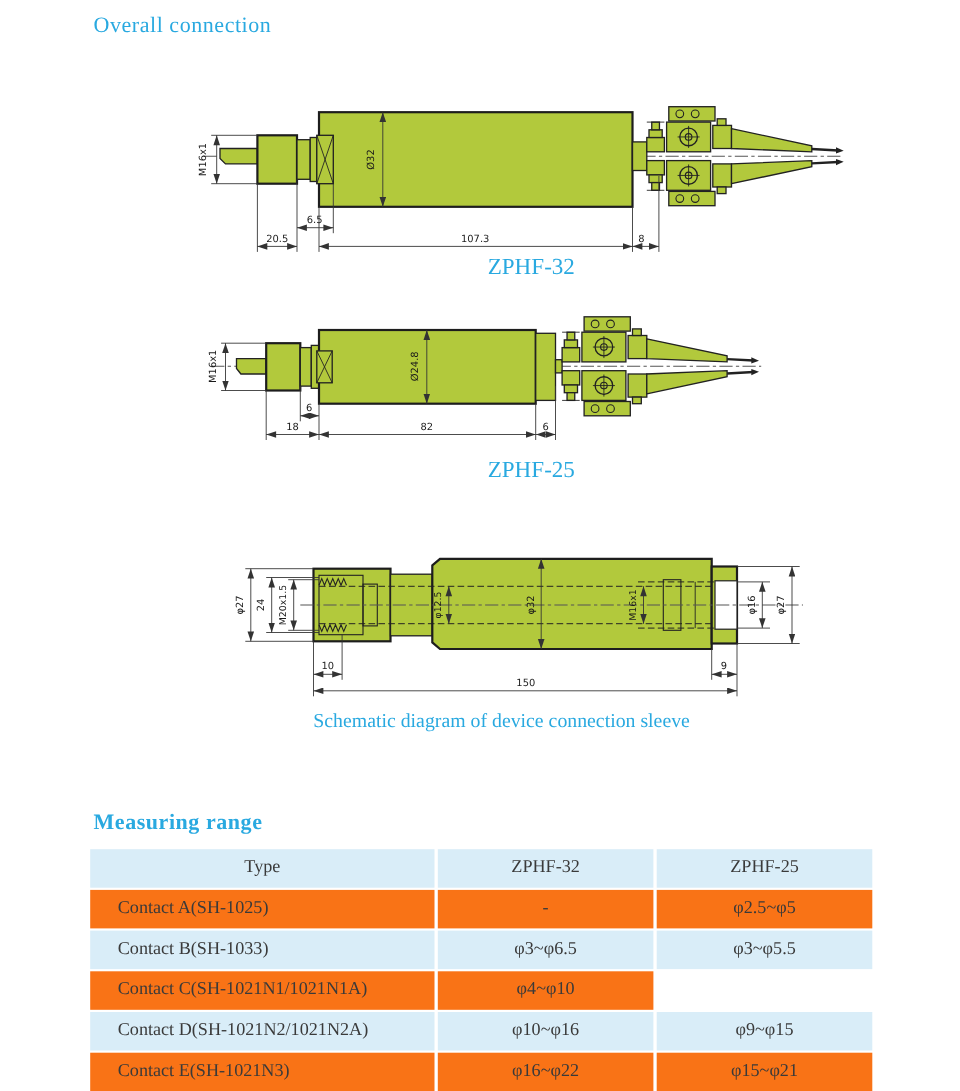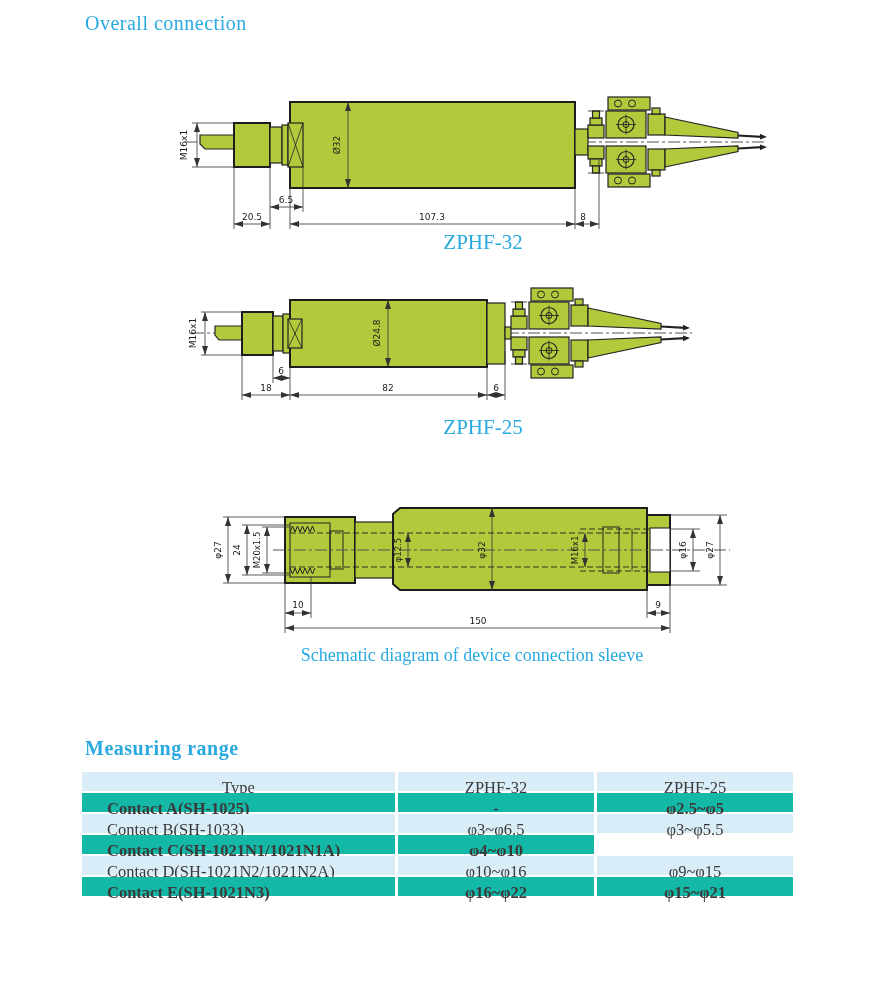--- a/index.html
+++ b/index.html
@@ -20,28 +20,28 @@
   .tip    {stroke:#222;stroke-width:2.2;fill:none;}
   .dim    {stroke:#333;stroke-width:.8;fill:none;}
   .bore   {stroke:#222;stroke-width:.9;fill:none;stroke-dasharray:6 3;}
   .cline  {stroke:#555;stroke-width:1;fill:none;stroke-dasharray:12 3 3 3;}
   .serr   {stroke:#222;stroke-width:1;fill:none;}
   .dtxt   {font-family:"DejaVu Sans",sans-serif;font-size:9px;fill:#1a1a1a;}
   .dtxt.sm{font-size:8.5px;}
 
   
   .mr-table{position:absolute;left:82px;top:772px;width:711px;}
-  .t-row{display:flex;height:19px;margin-bottom:2px;}
+  .t-row{display:flex;height:35px;margin-bottom:2px;}
   .t-cell{line-height:31px;font-size:16.5px;color:#3a3a3a;box-sizing:border-box;}
   .c1{width:313px;padding-left:25px;margin-right:3px;}
   .c1.center{text-align:center;padding-left:0;}
   .c2{width:196px;text-align:center;margin-right:3px;}
   .c3{width:196px;text-align:center;}
   .bg-blue{background:#d9edf8;}
-  .bg-green{background:#14b8a6;font-weight:bold;}
+  .bg-green{background:#f97316;}
 </style>
 </head>
 <body>
 
 <div class="abs heading" style="left:85px;top:12px;">Overall connection</div>
 
 <svg class="abs" style="left:170px;top:85px;" width="600" height="160" viewBox="0 0 600 160">
   <defs>
     <marker id="a1e" markerWidth="10" markerHeight="8" refX="9" refY="3" orient="auto" markerUnits="userSpaceOnUse">
       <path d="M0,0 L9,3 L0,6 z" fill="#333"></path>
@@ -278,21 +278,21 @@
     <text x="103" y="108" class="dtxt" text-anchor="middle">10</text>
 
     <line x1="452" y1="113" x2="475" y2="113" class="dim" marker-start="url(#a3s)" marker-end="url(#a3e)"></line>
     <text x="463" y="108" class="dtxt" text-anchor="middle">9</text>
 
     <line x1="90" y1="128" x2="475" y2="128" class="dim" marker-start="url(#a3s)" marker-end="url(#a3e)"></line>
     <text x="283" y="124" class="dtxt" text-anchor="middle">150</text>
   </g>
 </svg>
 
-<div class="abs caption small" style="left:192px;top:645px;width:560px;">Schematic diagram of device connection sleeve</div>
+<div class="abs caption small" style="left:176px;top:645px;width:560px;">Schematic diagram of device connection sleeve</div>
 
 <div class="abs heading" style="left:85px;top:737px;font-weight:bold;">Measuring range</div>
 
 <div class="mr-table">
   <div class="t-row">
     <div class="t-cell c1 center bg-blue">Type</div>
     <div class="t-cell c2 bg-blue">ZPHF-32</div>
     <div class="t-cell c3 bg-blue">ZPHF-25</div>
   </div>
   <div id="table-body">

